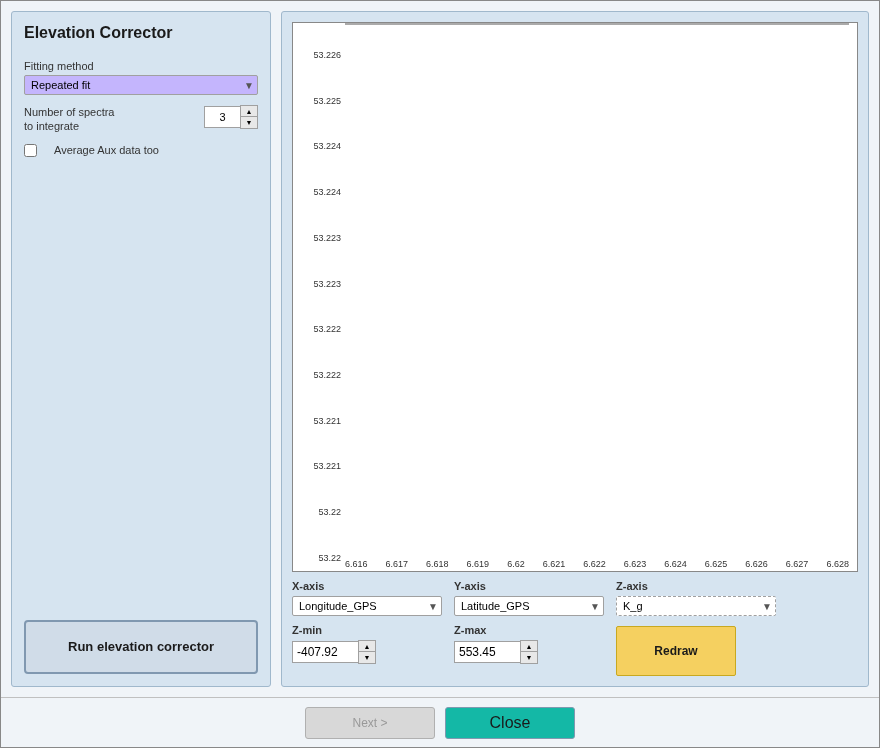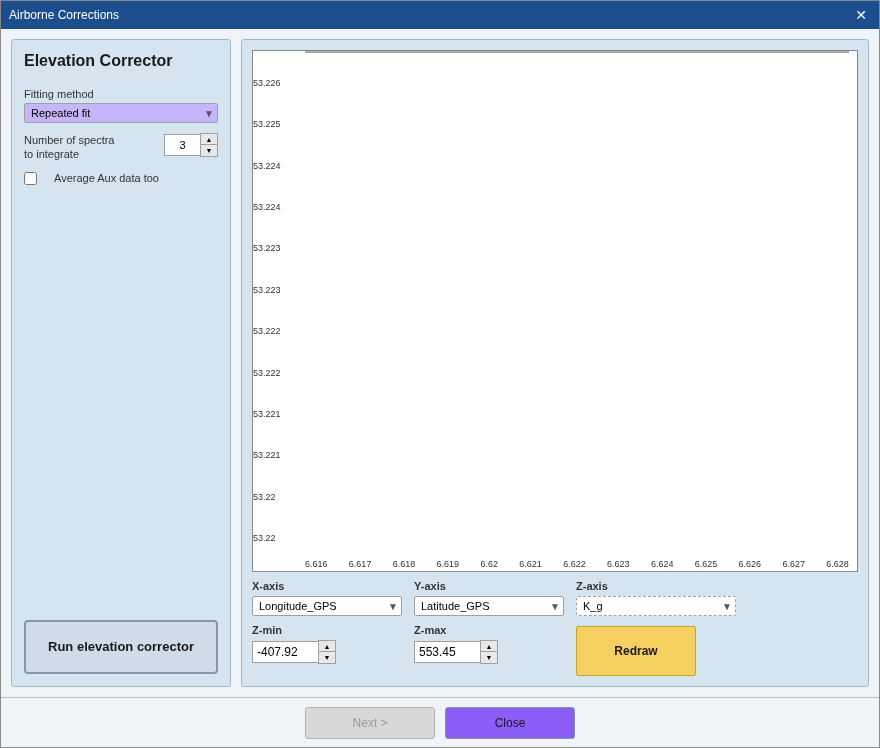--- a/index.html
+++ b/index.html
@@ -46,21 +46,21 @@
       justify-content: center;
     }
     .main-content {
       display: flex;
       flex: 1;
       padding: 10px;
       gap: 10px;
       overflow: hidden;
     }
     .left-panel {
-      width: 220px;
+      width: 260px;
       background: #d6e4f0;
       border: 1px solid #a0b8cc;
       border-radius: 3px;
       padding: 12px;
       display: flex;
       flex-direction: column;
       gap: 10px;
       flex-shrink: 0;
     }
     .left-panel h2 {
@@ -218,27 +218,27 @@
         linear-gradient(to right, #ddd 1px, transparent 1px),
         linear-gradient(to bottom, #ddd 1px, transparent 1px);
       background-size: calc(100%/13) calc(100%/9);
       pointer-events: none;
       z-index: 1;
     }
     .y-axis {
       position: absolute;
       left: 0;
       top: 28px;
-      bottom: 28px;
+      bottom: 8px;
       width: 52px;
       display: flex;
       flex-direction: column;
       justify-content: space-between;
       padding-right: 4px;
-      text-align: left;
+      text-align: right;
     }
     .y-label {
       font-size: 9px;
       color: #333;
       line-height: 1;
     }
     .x-axis {
       position: absolute;
       bottom: 2px;
       left: 52px;
@@ -336,37 +336,33 @@
     }
     .nav-btn.disabled {
       background: #d8d8d8;
       border-color: #b0b0b0;
       color: #999;
       cursor: default;
     }
     .close-dialog-btn {
       min-width: 130px;
       height: 32px;
-      background: #8b5cf6;
+      background: #14b8a6;
       border: 1px solid #8099b0;
       border-radius: 3px;
-      font-size: 12px;
+      font-size: 16px;
       cursor: pointer;
       color: #1a1a1a;
     }
   </style>
 </head>
 <body>
 
 <div class="window">
 
-  <div class="title-bar">
-    <span class="title-bar-text">Airborne Corrections</span>
-    <button class="close-btn">✕</button>
-  </div>
 
   <div class="main-content">
 
     <div class="left-panel">
       <h2>Elevation Corrector</h2>
 
       <div>
         <div class="field-label">Fitting method</div>
         <div class="select-wrapper">
           <select class="select-control">

